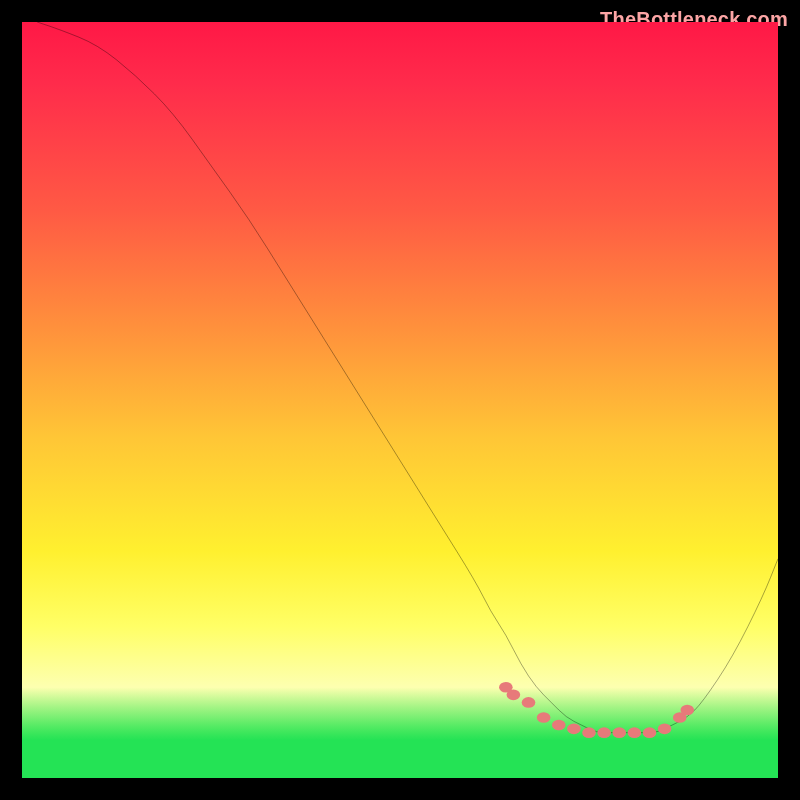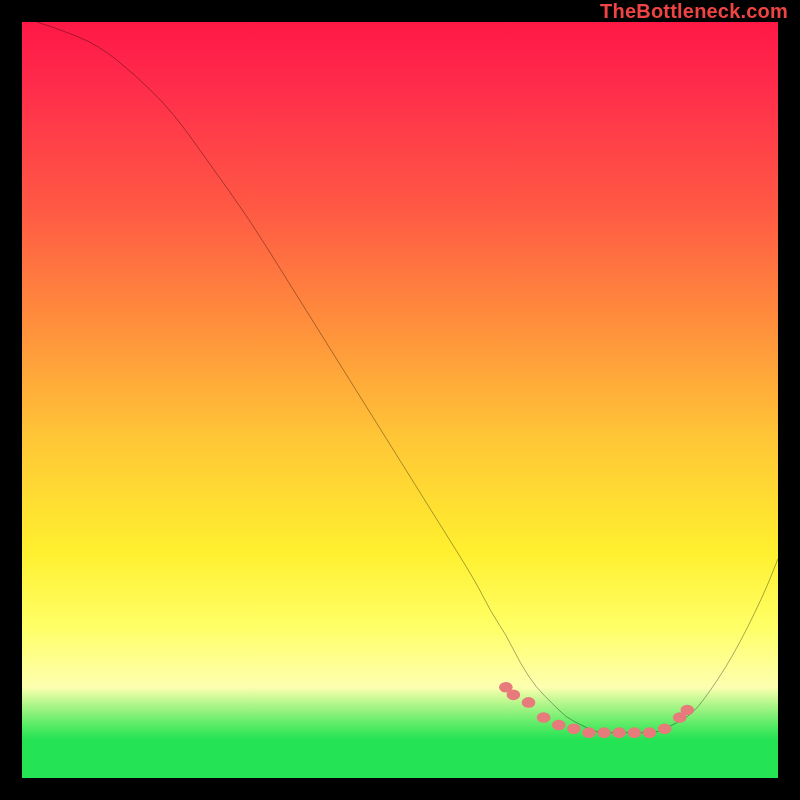--- a/index.html
+++ b/index.html
@@ -51,24 +51,24 @@
         #c8ff7a 95%,
         #5fe75a 100%
       );
   }
   .curve, .dots {
     position: absolute;
     inset: 0;
   }
   .attribution {
     position: absolute;
-    top: 1px;
+    top: 9px;
     right: 12px;
     font: 600 20px/1 -apple-system, BlinkMacSystemFont, "Segoe UI", Arial, sans-serif;
-    color: #ef4444;
+    color: #fca5a5;
     letter-spacing: 0.2px;
     user-select: none;
   }
 </style>
 </head>
 <body>
 
 <div class="frame">
   <div class="attribution">TheBottleneck.com</div>
 

